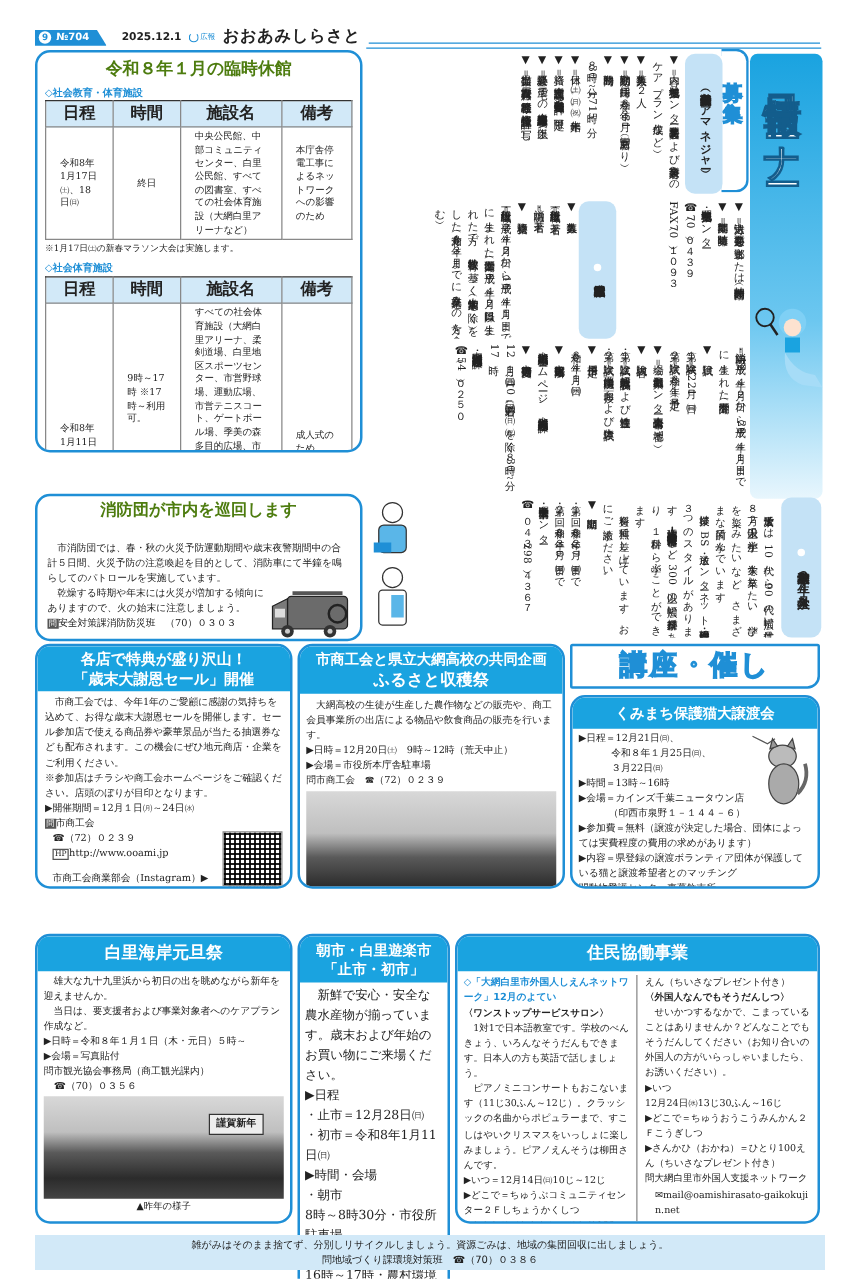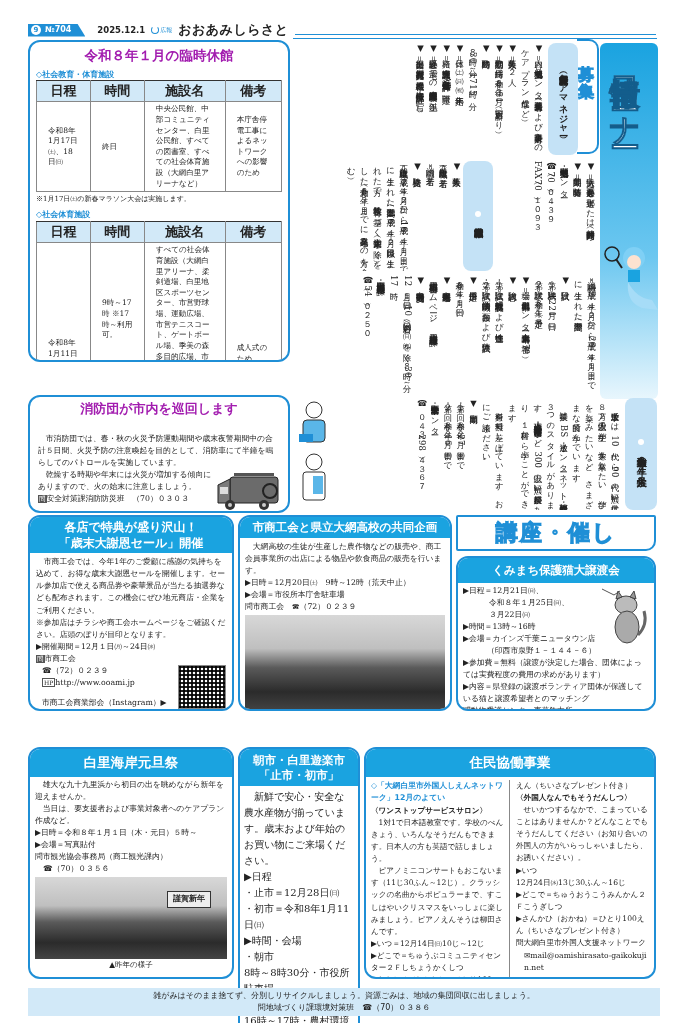--- a/index.html
+++ b/index.html
@@ -9,27 +9,27 @@
 .hdr{left:28px;top:22px;width:628px;height:16px;display:flex;align-items:center;gap:6px}
 .pgbadge{background:#1f8fd6;color:#fff;font-family:"DejaVu Sans",sans-serif;font-weight:bold;font-size:8px;height:13px;padding:0 14px 0 3px;display:flex;align-items:center;gap:4px;clip-path:polygon(0 0,86% 0,100% 100%,0 100%)}
 .pgnum{background:#fff;color:#1f8fd6;border-radius:50%;width:10px;height:10px;display:inline-flex;align-items:center;justify-content:center;font-size:7px}
 .hdate{font-family:"DejaVu Sans",sans-serif;font-weight:bold;font-size:8.5px;margin-left:6px}
 .htitle{font-family:"DejaVu Sans",sans-serif;font-weight:bold;font-size:13px;letter-spacing:.5px}
 .hline{flex:1;border-bottom:1px solid #1f8fd6;height:10px}
 .koho{font-size:6px;color:#1f8fd6;font-family:"DejaVu Sans",sans-serif;display:flex;align-items:center;gap:1px}
 .koho span.c{width:8px;height:8px;border:1.5px solid #1f8fd6;border-radius:50%;border-top-color:transparent;display:inline-block}
 
 .box{border:2px solid #1f8fd6;border-radius:12px;background:#fff;overflow:hidden}
-.boxtitle{font-family:"DejaVu Sans",sans-serif;font-weight:bold;color:#a21caf;text-align:center}
+.boxtitle{font-family:"DejaVu Sans",sans-serif;font-weight:bold;color:#4d7c0f;text-align:center}
 .bluehead{background:#1aa3e0;color:#fff;font-family:"DejaVu Sans",sans-serif;font-weight:bold;text-align:center}
 .sub{color:#1f8fd6;font-family:"DejaVu Sans",sans-serif;font-weight:bold;font-size:8px}
 table{border-collapse:collapse;width:100%;font-size:7.6px;line-height:1.4}
 th{background:#d2e9f8;font-family:"DejaVu Sans",sans-serif;font-weight:bold;border:1px solid #888;border-top:1px solid #333;padding:1px 2px;font-size:13px}
 td{border:1px solid #888;padding:2px 11px;vertical-align:middle}
-td.c{}
+td.c{text-align:center}
 .note{font-size:7px;padding:2px 0}
 p.t{text-indent:1em}
 .txt{font-size:7.8px;line-height:1.55}
 
 .vert{writing-mode:vertical-rl;font-size:8.5px;line-height:1.55;letter-spacing:.3px}
 .vcol{position:absolute}
 .vtag{writing-mode:vertical-rl;background:#c4e2f6;border-radius:8px;font-family:"DejaVu Sans",sans-serif;font-weight:bold;font-size:9px;display:flex;align-items:center;justify-content:center;padding:6px 3px;line-height:1.25}
 .vtag .dot{width:6px;height:6px;border-radius:50%;background:#fff;margin-bottom:4px}
 .foot{left:28px;top:988px;width:632px;height:28px;background:#d2e9f8;text-align:center;font-family:"DejaVu Sans",sans-serif;font-size:8px;line-height:1.45;padding-top:2px}
 .photo{background:linear-gradient(180deg,#d8d8d8 0%,#bfbfbf 35%,#5a5a5a 55%,#2b2b2b 80%,#444 100%)}
@@ -248,20 +248,21 @@
         <div class="qr" style="width:48px;height:44px"></div>
         <div style="font-size:4.5px;font-family:'DejaVu Sans',sans-serif">OAMISCI.SHOGYO</div>
       </div>
     </div>
   </div>
 </div>
 
 <div class="abs box" style="left:238px;top:515px;width:214px;height:196px">
   <div class="bluehead" style="font-size:11.5px;line-height:1.35;padding:3px 0 2px">
     <div>市商工会と県立大網高校の共同企画</div>
+    <div style="font-size:13px">ふるさと収穫祭</div>
   </div>
   <div style="padding:3px 5px" class="txt">
     <p class="t">大網高校の生徒が生産した農作物などの販売や、商工会員事業所の出店による物品や飲食商品の販売を行います。</p>
     <p>▶日時＝12月20日㈯　9時～12時（荒天中止）</p>
     <p>▶会場＝市役所本庁舎駐車場</p>
     <p>問市商工会　☎（72）０２３９</p>
     <div class="photo" style="height:96px;margin-top:2px"></div>
 
   </div>
 </div>

